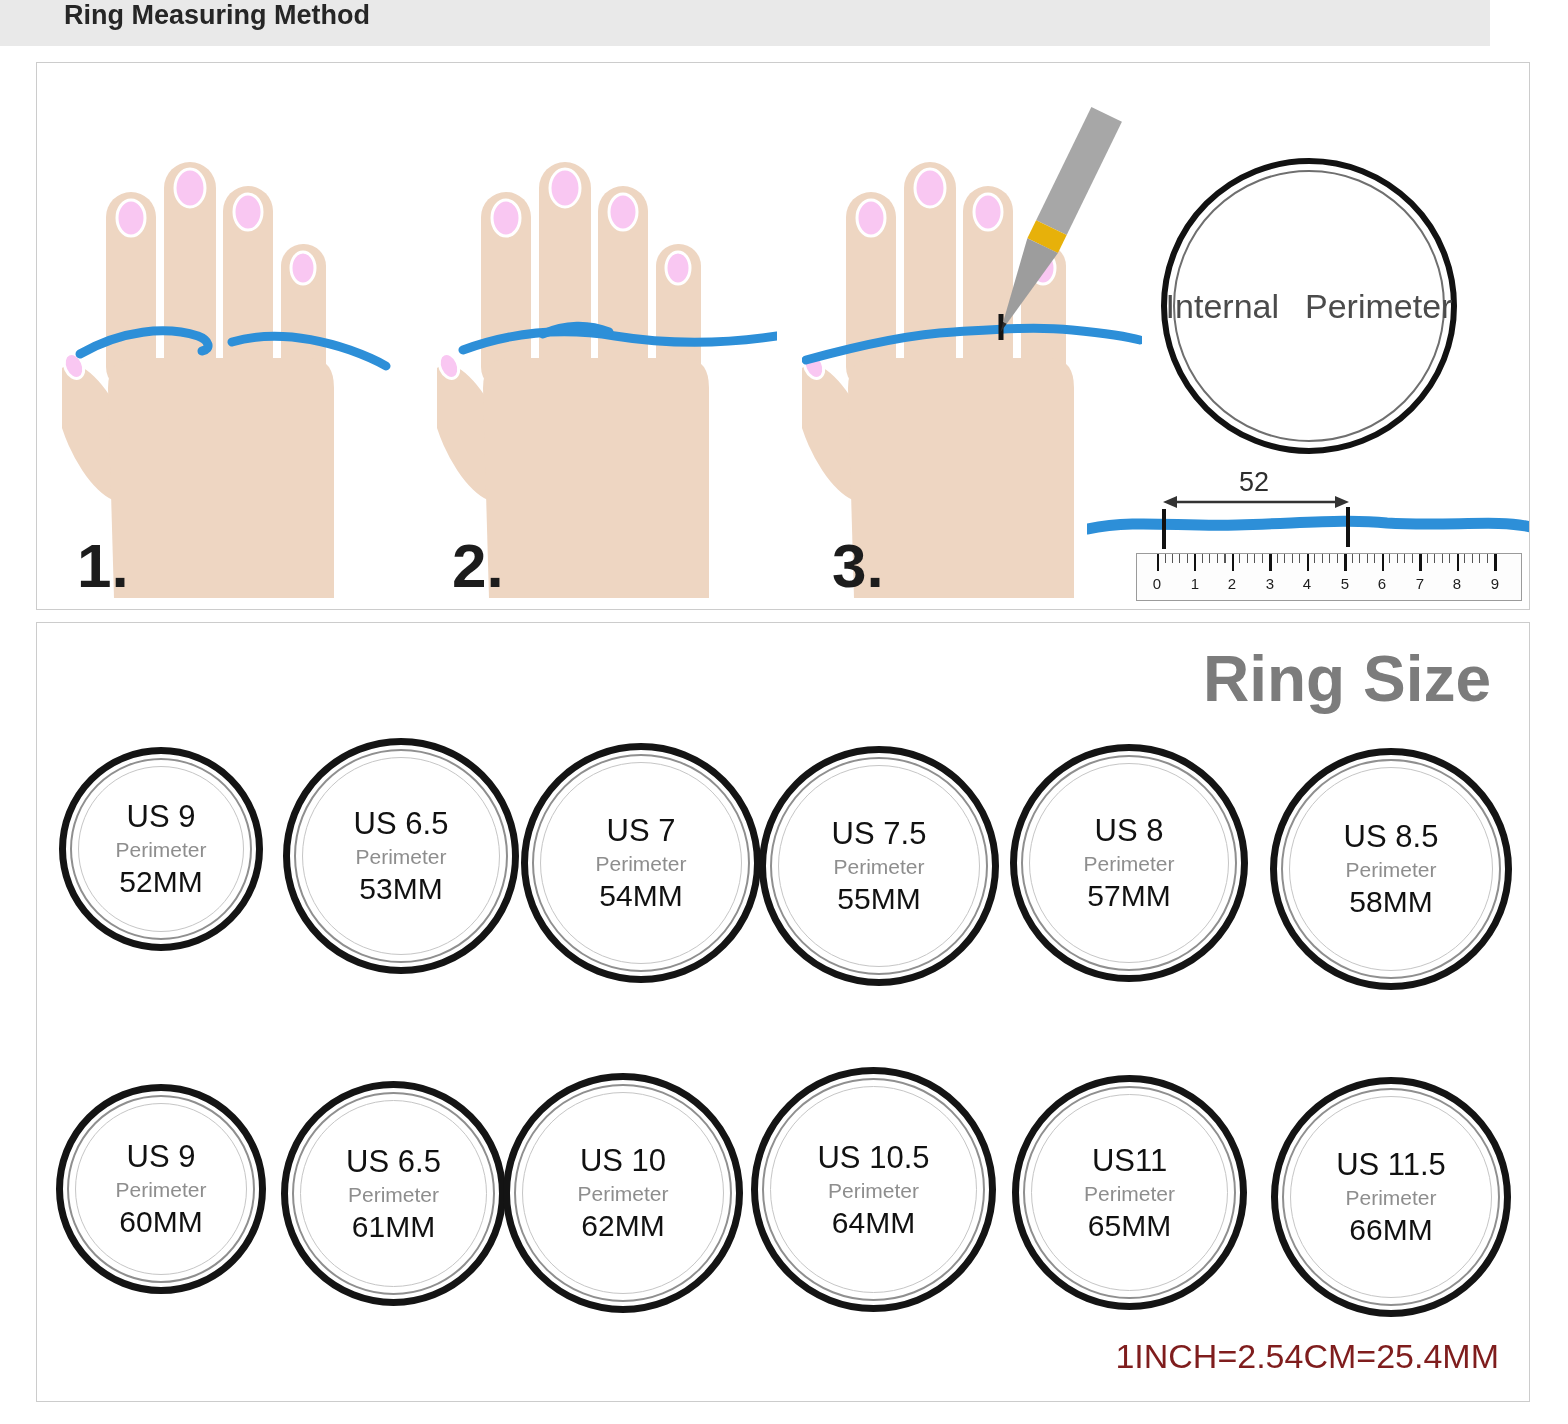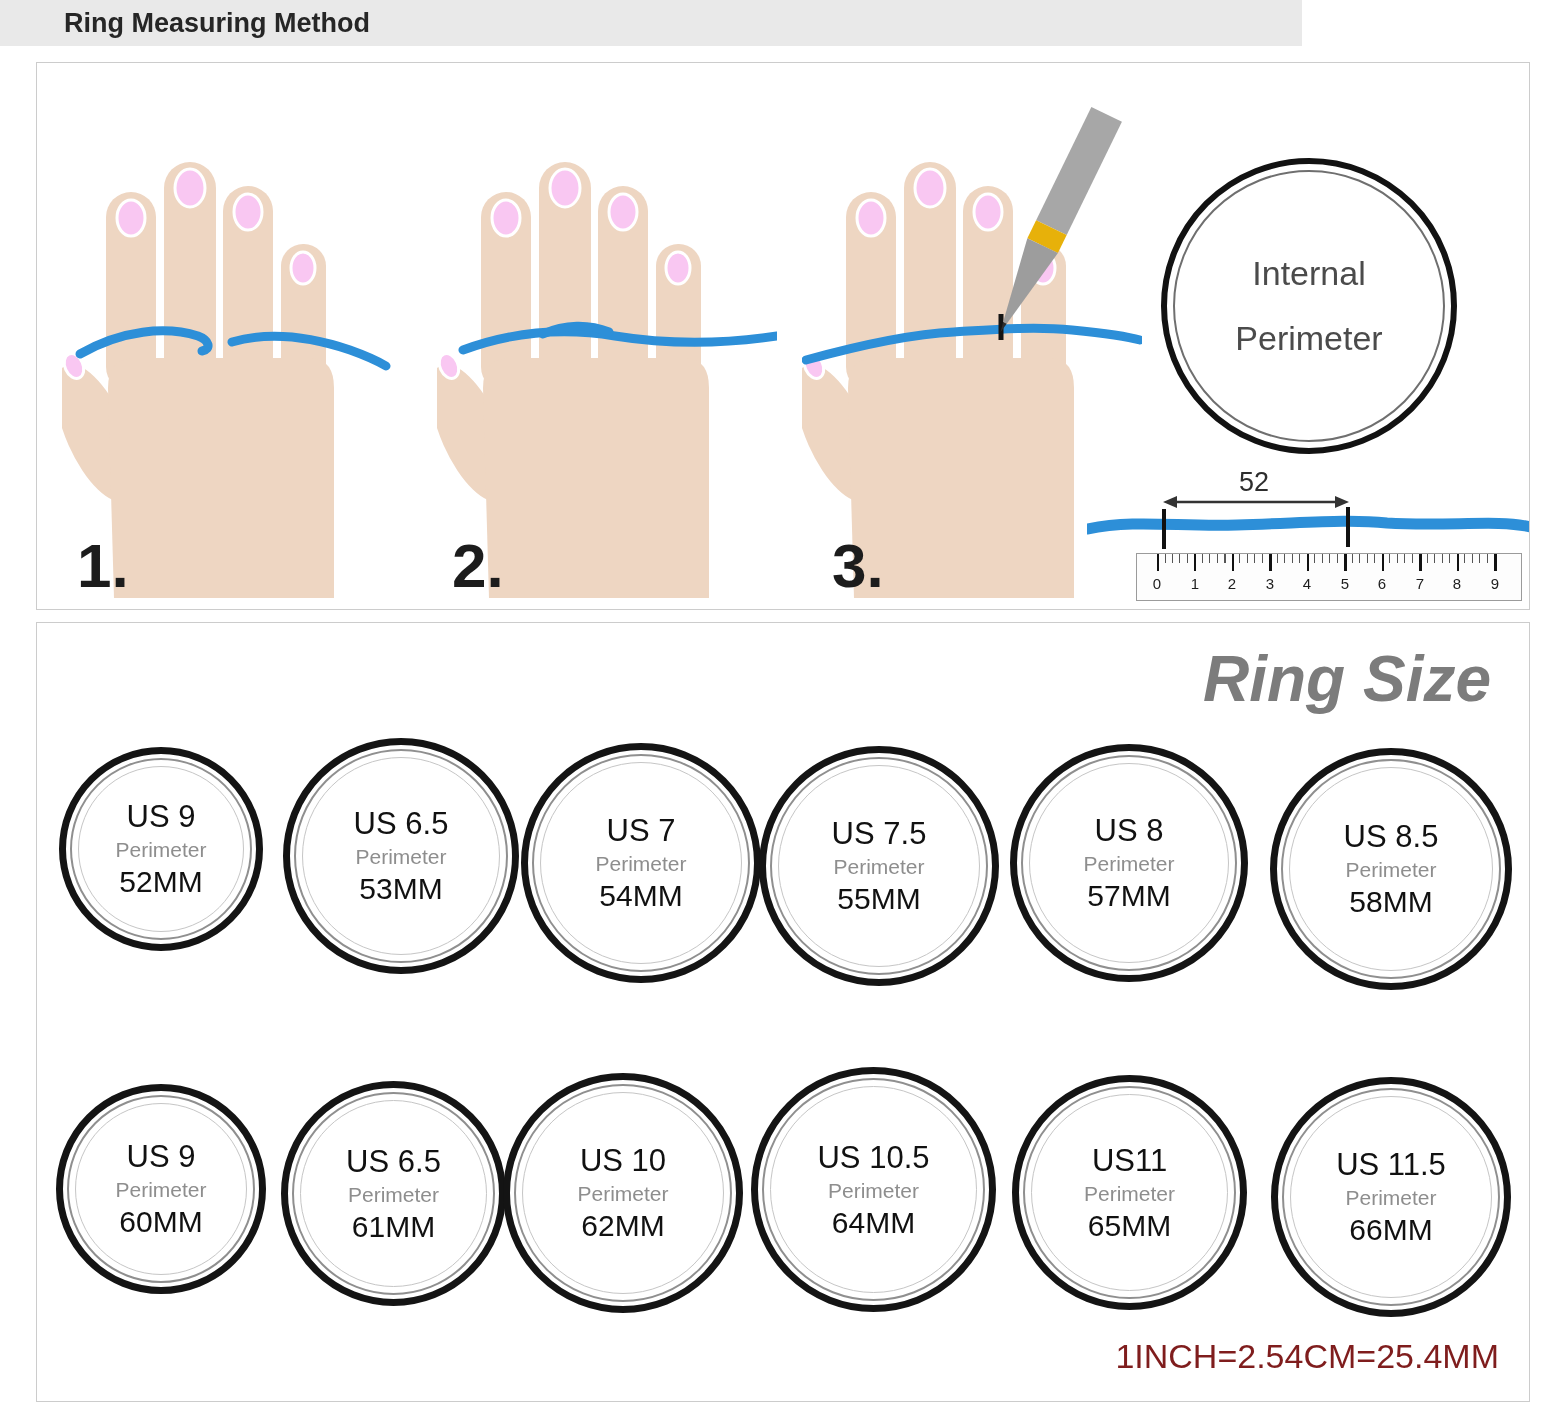--- a/index.html
+++ b/index.html
@@ -4,22 +4,22 @@
 <style>
   * { box-sizing: border-box; }
   html, body { margin: 0; padding: 0; }
   body {
     width: 1568px; height: 1424px; position: relative;
     background: #ffffff;
     font-family: "Liberation Sans", sans-serif;
     overflow: hidden;
   }
   .header {
-    position: absolute; left: 0; top: 0; width: 1302px; height: 46px;
-    background: #e9e9e9; display: flex; align-items: center;
+    position: absolute; left: 0; top: 0; width: 1490px; height: 46px;
+    background: #e9e9e9; display: flex; align-items: flex-start;
     padding-left: 64px;
   }
   .header .title { font-size: 27px; font-weight: 700; color: #262626; }
 
   .panel {
     position: absolute; left: 36px; width: 1494px;
     background: #ffffff; border: 1px solid #cccccc; overflow: hidden;
   }
   #panel-measuring { top: 62px; height: 548px; }
   #panel-ringsize  { top: 622px; height: 780px; }
@@ -40,21 +40,21 @@
 
   .ip-circle {
     position: absolute; left: 1124px; top: 95px; width: 296px; height: 296px;
     border: 6px solid #121212; border-radius: 50%; background: #fff;
   }
   .ip-circle::before {
     content: ""; position: absolute; inset: 6px;
     border: 2px solid #6f6f6f; border-radius: 50%;
   }
   .ip-text {
-    position: absolute; inset: 0; display: flex; flex-direction: column;
+    position: absolute; inset: 0; display: flex; flex-direction: row;
     align-items: center; justify-content: center; gap: 26px;
     font-size: 34px; color: #4b4b4b;
   }
 
   .ruler-wrap { position: absolute; left: 1050px; top: 398px; width: 444px; height: 150px; }
   .ruler-wrap svg { position: absolute; inset: 0; }
   .measure-label { position: absolute; left: 152px; top: 6px; font-size: 27px; color: #2e2e2e; }
   .ruler {
     position: absolute; left: 49px; top: 92px; width: 386px; height: 48px;
     background: #fdfdfd; border: 1px solid #9b9b9b;
@@ -62,21 +62,21 @@
   .ticks-minor, .ticks-major { position: absolute; left: 20px; width: 341px; top: 0; }
   .ticks-minor { height: 9px;  background: repeating-linear-gradient(90deg, #555 0 1px, transparent 1px 7.5px); }
   .ticks-major { height: 17px; background: repeating-linear-gradient(90deg, #111 0 2px, transparent 2px 37.5px); }
   .ruler-num {
     position: absolute; top: 21px; transform: translateX(-50%);
     font-size: 15px; color: #1d1d1d;
   }
 
   .rs-title {
     position: absolute; right: 38px; top: 24px;
-    font-size: 64px; font-weight: 700; color: #7c7c7c; line-height: 1; font-style: italic;
+    font-size: 64px; font-weight: 700; color: #7c7c7c; line-height: 1;
   }
   .ring {
     position: absolute; border: 7px solid #141414; border-radius: 50%; background: #fff;
   }
   .ring::before {
     content: ""; position: absolute; inset: 4px;
     border: 2px solid #8f8f8f; border-radius: 50%;
   }
   .ring::after {
     content: ""; position: absolute; inset: 12px;

